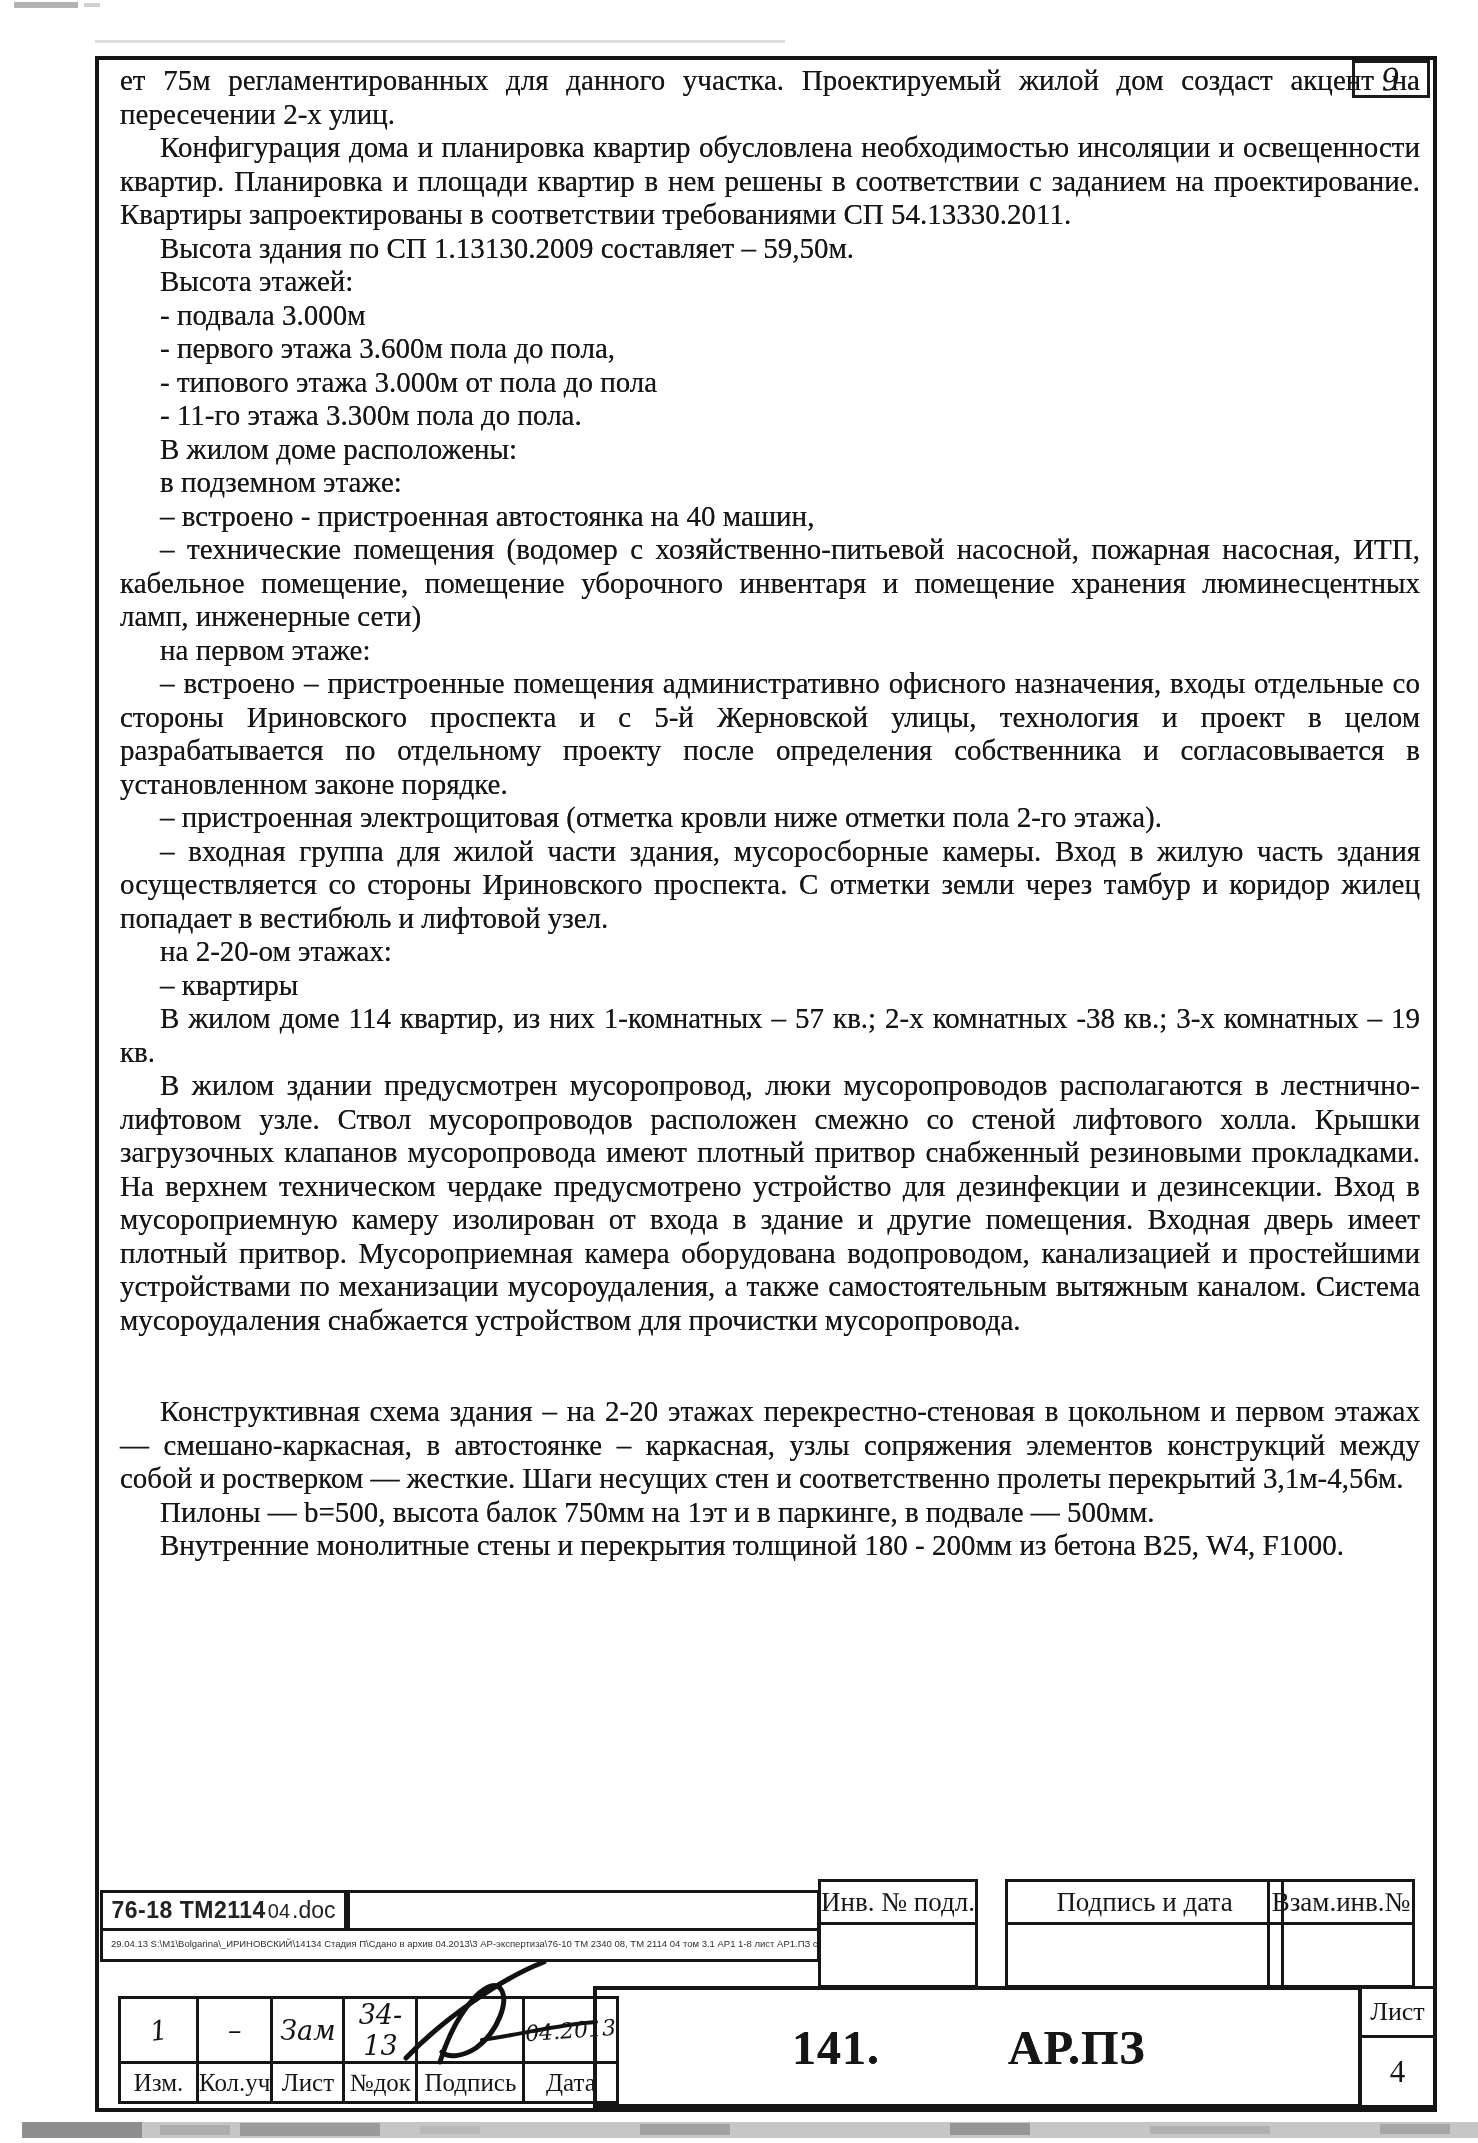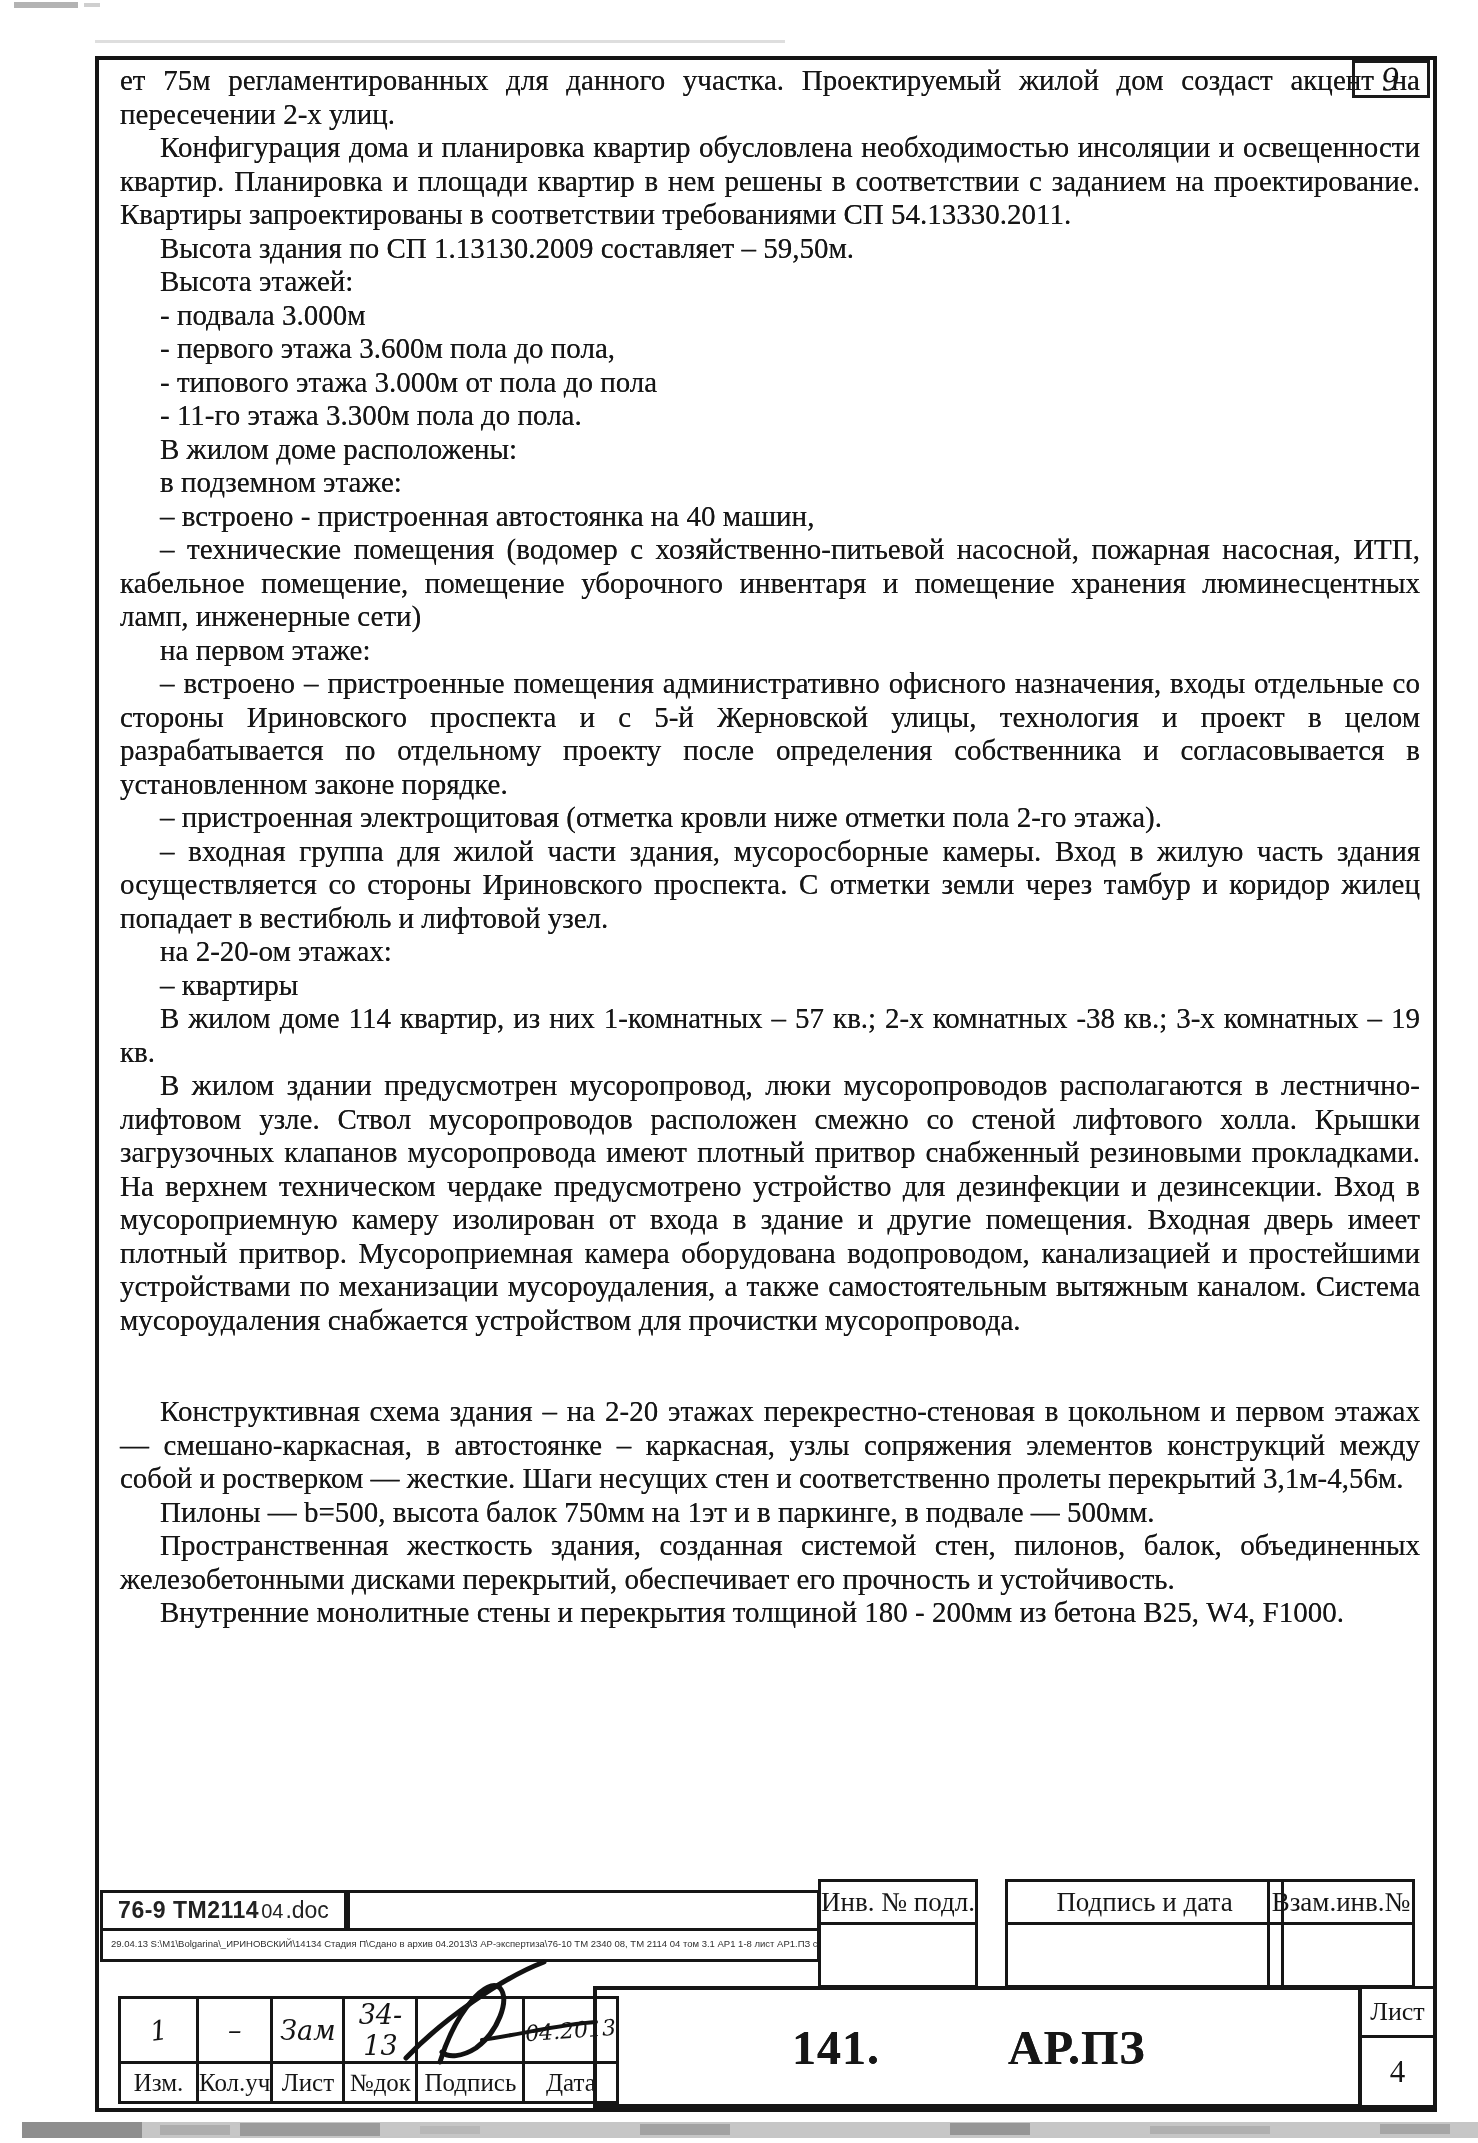--- a/index.html
+++ b/index.html
@@ -142,26 +142,25 @@
     <p class="para">на первом этаже:</p>
     <p class="para">– встроено – пристроенные помещения административно офисного назначения, входы отдельные со стороны Ириновского проспекта и с 5-й Жерновской улицы, технология и проект в целом разрабатывается по отдельному проекту после определения собственника и согласовывается в установленном законе порядке.</p>
     <p class="para">– пристроенная электрощитовая (отметка кровли ниже отметки пола 2-го этажа).</p>
     <p class="para">– входная группа для жилой части здания, мусоросборные камеры. Вход в жилую часть здания осуществляется со стороны Ириновского проспекта. С отметки земли через тамбур и коридор жилец попадает в вестибюль и лифтовой узел.</p>
     <p class="para">на 2-20-ом этажах:</p>
     <p class="para">– квартиры</p>
     <p class="para">В жилом доме 114 квартир, из них 1-комнатных – 57 кв.; 2-х комнатных -38 кв.; 3-х комнатных – 19 кв.</p>
     <p class="para">В жилом здании предусмотрен мусоропровод, люки мусоропроводов располагаются в лестнично-лифтовом узле. Ствол мусоропроводов расположен смежно со стеной лифтового холла. Крышки загрузочных клапанов мусоропровода имеют плотный притвор снабженный резиновыми прокладками. На верхнем техническом чердаке предусмотрено устройство для дезинфекции и дезинсекции. Вход в мусороприемную камеру изолирован от входа в здание и другие помещения. Входная дверь имеет плотный притвор. Мусороприемная камера оборудована водопроводом, канализацией и простейшими устройствами по механизации мусороудаления, а также самостоятельным вытяжным каналом. Система мусороудаления снабжается устройством для прочистки мусоропровода.</p>
     <p class="para gap">Конструктивная схема здания – на 2-20 этажах перекрестно-стеновая в цокольном и первом этажах — смешано-каркасная, в автостоянке – каркасная, узлы сопряжения элементов конструкций между собой и ростверком — жесткие. Шаги несущих стен и соответственно пролеты перекрытий 3,1м-4,56м.</p>
     <p class="para">Пилоны — b=500, высота балок 750мм на 1эт и в паркинге, в подвале — 500мм.</p>
-    <p class="para">Пространственная жесткость здания, созданная системой стен, пилонов, балок, объединенных железобетонными дисками перекрытий, обеспечивает его прочность и устойчивость.</p>
     <p class="para">Внутренние монолитные стены и перекрытия толщиной 180 - 200мм из бетона В25, W4, F1000.</p>
   </div>
 
   <div class="tb-box tb-docname">
-    <span class="dn-main">76-9 ТМ2114</span>
+    <span class="dn-main">76-18 ТМ2114</span>
     <span class="dn-sub">04</span>
     <span class="dn-ext">.doc</span>
   </div>
   <div class="tb-box tb-box2"></div>
   <div class="tb-box tb-path">
     <span>29.04.13   S:\M1\Bolgarina\_ИРИНОВСКИЙ\14134 Стадия П\Сдано в архив 04.2013\3 АР-экспертиза\76-10 ТМ 2340 08, ТМ 2114 04 том 3.1 АР1 1-8 лист АР1.ПЗ с прод pl.doc</span>
   </div>
 
   <div class="tb-box tb-strip-hdr strip-c1">
       <span>Инв. № подл.</span>

